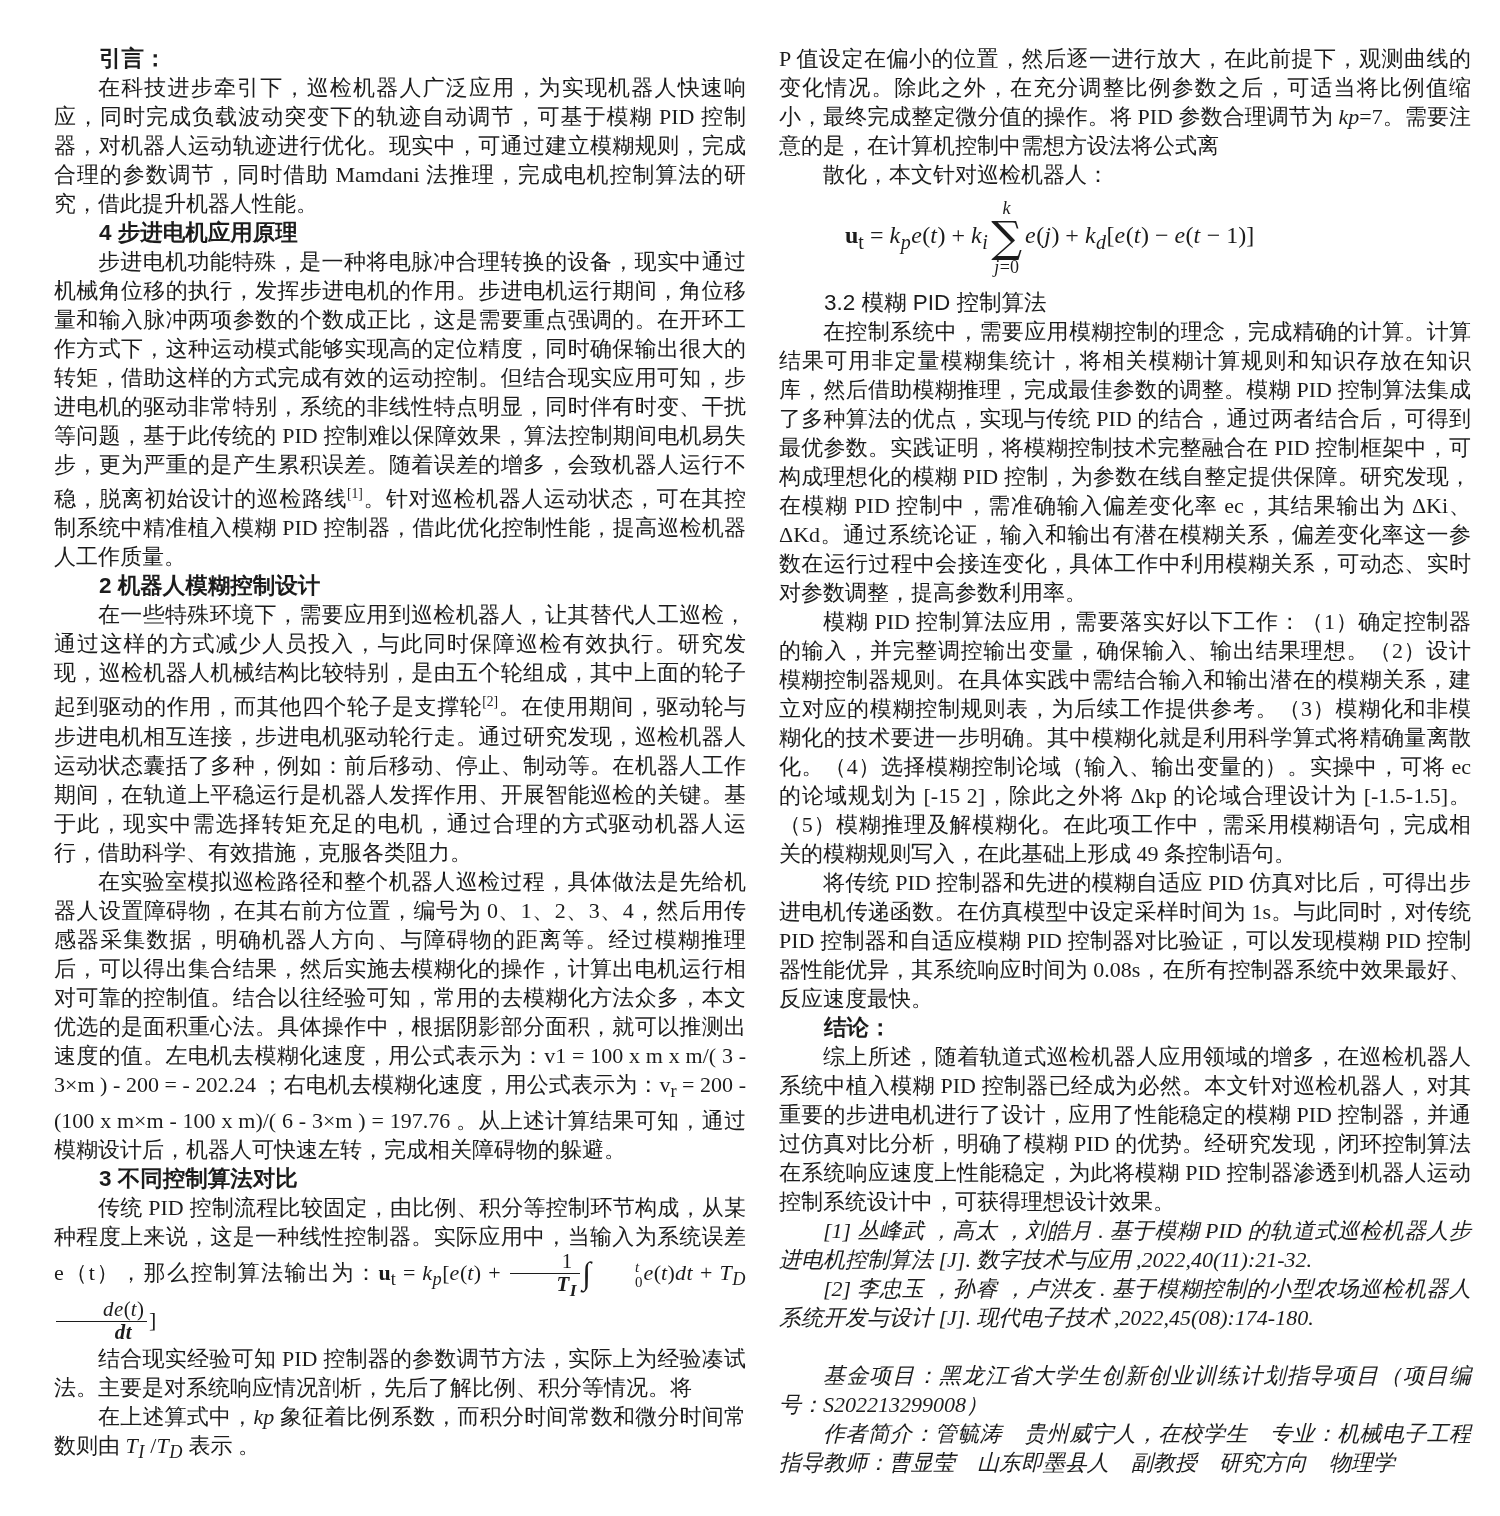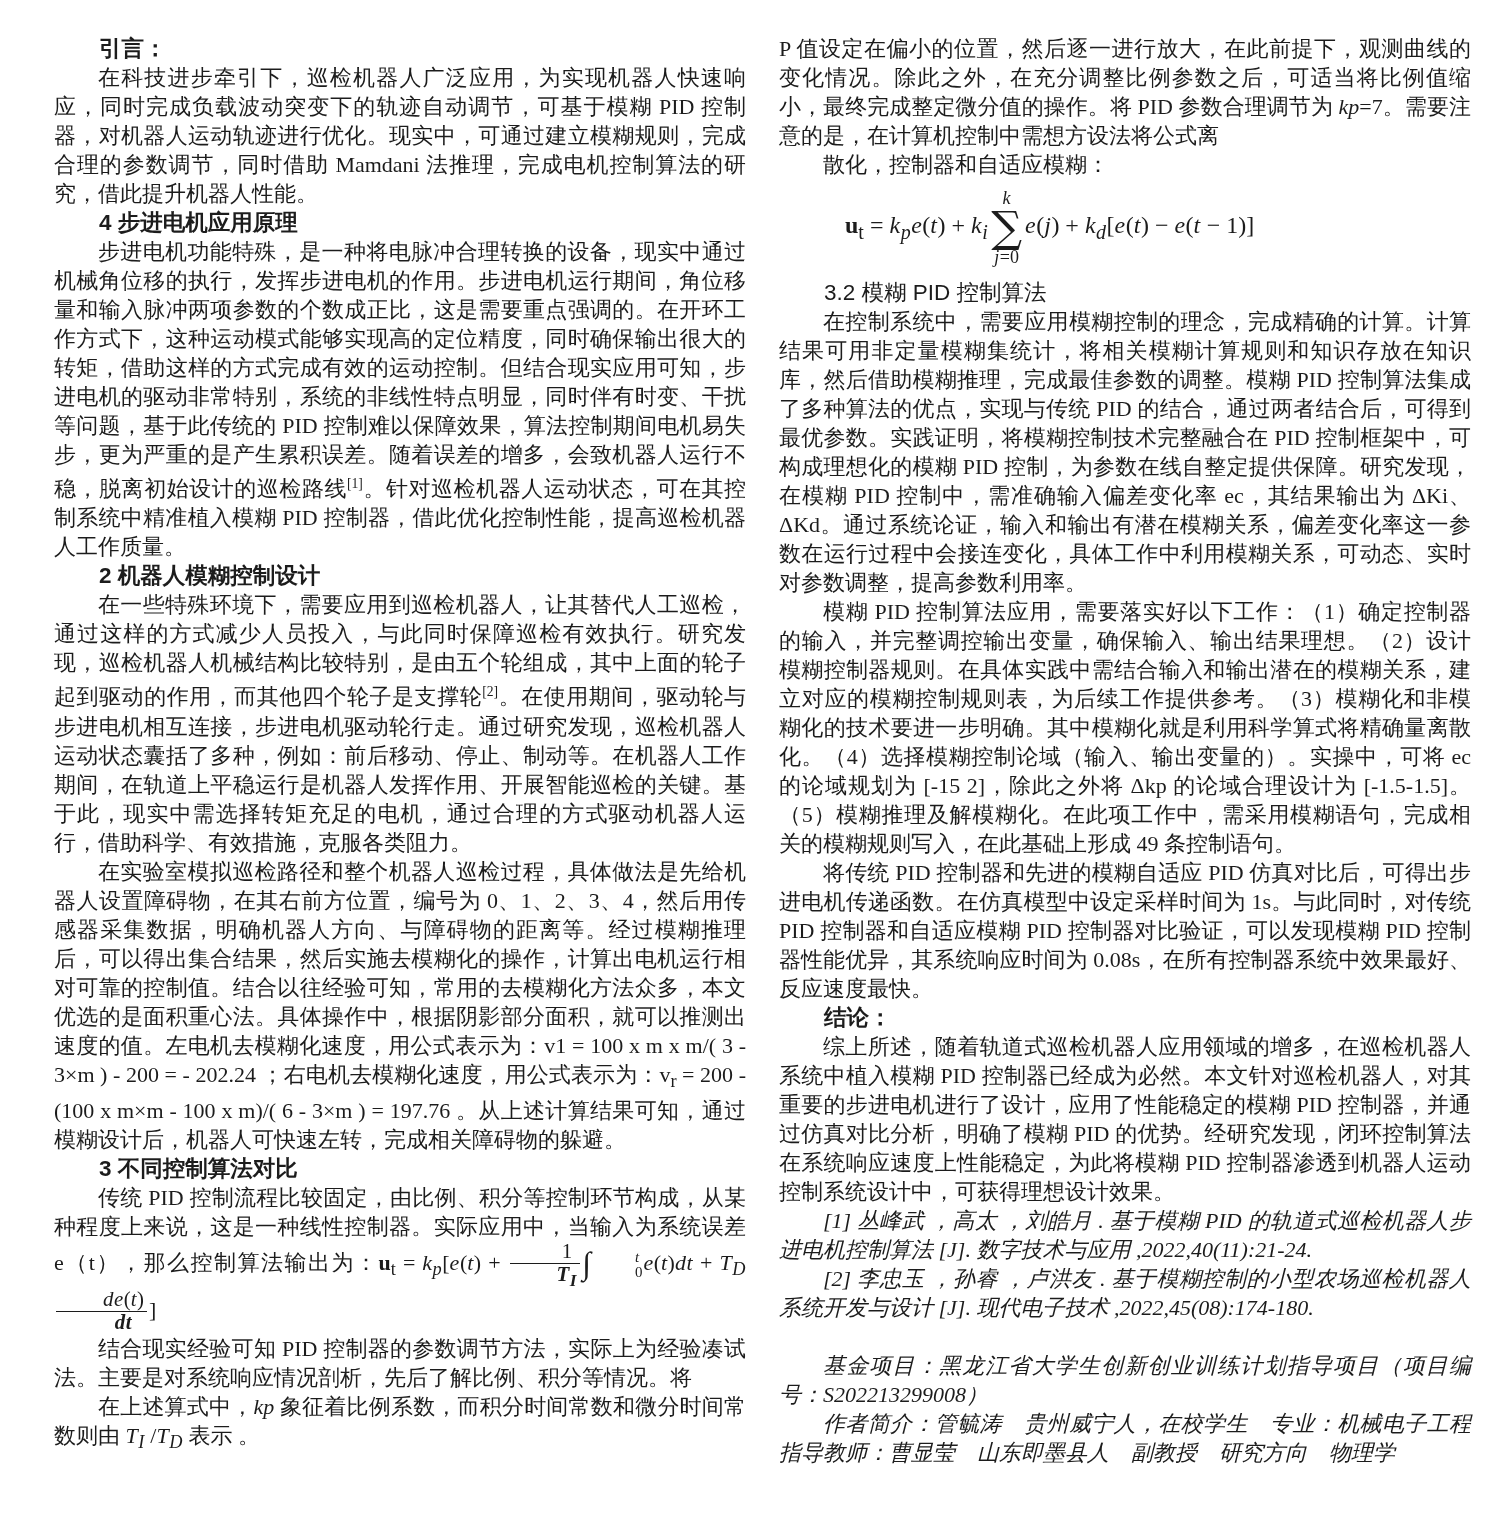--- a/index.html
+++ b/index.html
@@ -1,19 +1,19 @@
 <!DOCTYPE html>
 <html><head>
 <meta charset="utf-8">
 <style>
   html,body{margin:0;padding:0;background:#ffffff;}
   body{width:1500px;height:1516px;overflow:hidden;color:#1c1c1c;
        font-family:"Liberation Serif", serif;}
   .page{box-sizing:border-box;width:1272px;height:1516px;
-        padding:34px 28px 20px 54px;display:flex;gap:33px;}
+        padding:44px 28px 20px 54px;display:flex;gap:33px;}
   .col{width:692px;flex:0 0 692px;}
   p,h3{margin:0;font-size:22px;line-height:29px;text-align:justify;}
   p{text-indent:2em;}
   h3{font-family:"Liberation Sans", sans-serif;font-weight:bold;text-indent:2em;
      font-size:22.5px;}
   .sub{font-family:Liberation Sans, sans-serif;font-weight:normal;}
   .noindent{text-indent:0;}
   sup{font-size:0.62em;}
   .fml{font-family:"Liberation Serif", serif;}
   .fml i{letter-spacing:0.5px;}
@@ -49,31 +49,31 @@
     <p>传统 PID 控制流程比较固定，由比例、积分等控制环节构成，从某种程度上来说，这是一种线性控制器。实际应用中，当输入为系统误差 e（t），那么控制算法输出为：<span class="fml"><b>u</b><sub>t</sub> = <i>k</i><sub><i>p</i></sub>[<i>e</i>(<i>t</i>) + <span class="frac"><span class="fn">1</span><span class="fd"><i>T</i><sub><i>I</i></sub></span></span><span class="int">∫</span><span class="ilim">
             <span><i>t</i></span>
             <span>0</span>
           </span><i>e</i>(<i>t</i>)<i>dt</i> + <i>T</i><sub><i>D</i></sub> <span class="frac"><span class="fn"><i>de</i>(<i>t</i>)</span><span class="fd"><i>dt</i></span></span>]</span></p>
     <p>结合现实经验可知 PID 控制器的参数调节方法，实际上为经验凑试法。主要是对系统响应情况剖析，先后了解比例、积分等情况。将</p>
     <p>在上述算式中，<i class="fml">kp</i> 象征着比例系数，而积分时间常数和微分时间常数则由 <span class="fml"><i>T</i><sub><i>I</i></sub> /<i>T</i><sub><i>D</i></sub></span> 表示 。</p>
   </div>
 
   <div class="col">
     <p class="noindent">P 值设定在偏小的位置，然后逐一进行放大，在此前提下，观测曲线的变化情况。除此之外，在充分调整比例参数之后，可适当将比例值缩小，最终完成整定微分值的操作。将 PID  参数合理调节为 <i class="fml">kp</i>=7。需要注意的是，在计算机控制中需想方设法将公式离</p>
-    <p>散化，控制器和自适应模糊：</p>
+    <p>散化，本文针对巡检机器人：</p>
     <div class="formula-block fml"><b>u</b><sub>t</sub> = <i>k</i><sub><i>p</i></sub><i>e</i>(<i>t</i>) + <i>k</i><sub><i>i</i></sub><span class="sumop">
           <span class="st"><i>k</i></span>
           <span class="ss">∑</span>
           <span class="sb"><i>j</i>=0</span>
         </span><i>e</i>(<i>j</i>) + <i>k</i><sub><i>d</i></sub>[<i>e</i>(<i>t</i>) − <i>e</i>(<i>t</i> − 1)]</div>
     <h3 class="sub">3.2 模糊 PID 控制算法</h3>
     <p>在控制系统中，需要应用模糊控制的理念，完成精确的计算。计算结果可用非定量模糊集统计，将相关模糊计算规则和知识存放在知识库，然后借助模糊推理，完成最佳参数的调整。模糊 PID 控制算法集成了多种算法的优点，实现与传统 PID 的结合，通过两者结合后，可得到最优参数。实践证明，将模糊控制技术完整融合在 PID 控制框架中，可构成理想化的模糊 PID 控制，为参数在线自整定提供保障。研究发现，在模糊 PID 控制中，需准确输入偏差变化率 ec，其结果输出为 ΔKi、ΔKd。通过系统论证，输入和输出有潜在模糊关系，偏差变化率这一参数在运行过程中会接连变化，具体工作中利用模糊关系，可动态、实时对参数调整，提高参数利用率。</p>
     <p>模糊 PID 控制算法应用，需要落实好以下工作：（1）确定控制器的输入，并完整调控输出变量，确保输入、输出结果理想。（2）设计模糊控制器规则。在具体实践中需结合输入和输出潜在的模糊关系，建立对应的模糊控制规则表，为后续工作提供参考。（3）模糊化和非模糊化的技术要进一步明确。其中模糊化就是利用科学算式将精确量离散化。（4）选择模糊控制论域（输入、输出变量的）。实操中，可将  ec  的论域规划为 [-15 2]，除此之外将 Δkp 的论域合理设计为 [-1.5-1.5]。（5）模糊推理及解模糊化。在此项工作中，需采用模糊语句，完成相关的模糊规则写入，在此基础上形成 49 条控制语句。</p>
     <p>将传统 PID  控制器和先进的模糊自适应 PID 仿真对比后，可得出步进电机传递函数。在仿真模型中设定采样时间为 1s。与此同时，对传统 PID  控制器和自适应模糊 PID  控制器对比验证，可以发现模糊 PID 控制器性能优异，其系统响应时间为  0.08s，在所有控制器系统中效果最好、反应速度最快。</p>
     <h3>结论：</h3>
     <p>综上所述，随着轨道式巡检机器人应用领域的增多，在巡检机器人系统中植入模糊 PID 控制器已经成为必然。本文针对巡检机器人，对其重要的步进电机进行了设计，应用了性能稳定的模糊 PID 控制器，并通过仿真对比分析，明确了模糊 PID 的优势。经研究发现，闭环控制算法在系统响应速度上性能稳定，为此将模糊 PID 控制器渗透到机器人运动控制系统设计中，可获得理想设计效果。</p>
-    <p class="ref">[1] 丛峰武 ，高太 ，刘皓月 . 基于模糊 PID 的轨道式巡检机器人步进电机控制算法 [J]. 数字技术与应用 ,2022,40(11):21-24.</p>
+    <p class="ref">[1] 丛峰武 ，高太 ，刘皓月 . 基于模糊 PID 的轨道式巡检机器人步进电机控制算法 [J]. 数字技术与应用 ,2022,40(11):21-32.</p>
     <p class="ref">[2] 李忠玉 ，孙睿 ，卢洪友 . 基于模糊控制的小型农场巡检机器人系统开发与设计 [J]. 现代电子技术 ,2022,45(08):174-180.</p>
     <p class="meta meta-gap">基金项目：黑龙江省大学生创新创业训练计划指导项目（项目编号：S202213299008）</p>
     <p class="meta">作者简介：管毓涛　贵州威宁人，在校学生　专业：机械电子工程 指导教师：曹显莹　山东即墨县人　副教授　研究方向　物理学</p>
   </div>
 
 </div>
 
 </body></html>

